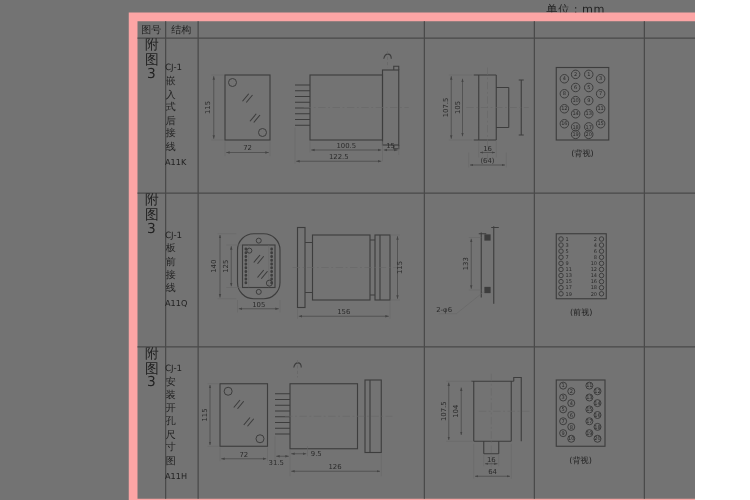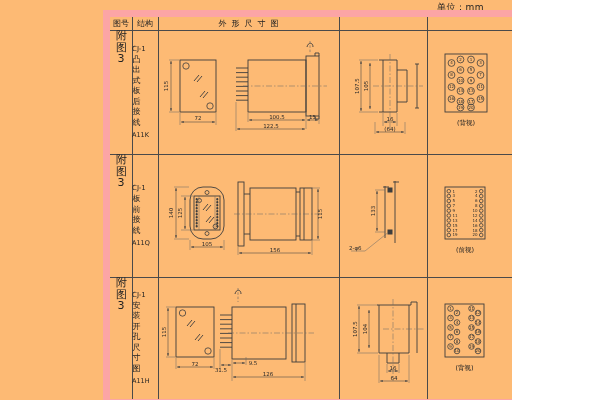--- a/index.html
+++ b/index.html
@@ -1,16 +1,16 @@
 <!DOCTYPE html>
 <html><head>
 <meta charset="utf-8">
 <style>
   html,body{margin:0;padding:0;background:#fff}
-  .page{position:relative;width:512px;height:400px;background:#fdba74;font-family:"DejaVu Sans",sans-serif;color:#222;overflow:hidden}
+  .page{position:relative;width:556px;height:400px;background:#737373;font-family:"DejaVu Sans",sans-serif;color:#222;overflow:hidden}
   .unit{position:absolute;top:1px;left:437px;font-size:9px;letter-spacing:.5px}
   .tbl{position:absolute;left:103px;top:10px;width:494px;height:382px;border:7px solid #fca5a5}
   .vl{position:absolute;top:0;bottom:0;width:1px;background:#4a4a4a}
   .hl{position:absolute;left:0;right:0;height:1px;background:#4a4a4a}
   .hcell{position:absolute;top:0;height:13px;display:flex;align-items:center;justify-content:center;font-size:8px;white-space:nowrap}
   .sp{letter-spacing:5px;text-indent:5px}
   .cell{position:absolute;display:flex;align-items:flex-start;justify-content:center}
   .structcell{flex-direction:column}
   .vtext{word-break:break-all;text-align:center}
   .figtext{width:10px;font-size:11px;line-height:11.5px}
@@ -51,28 +51,27 @@
     <div class="vl" style="left:48px"></div>
     <div class="vl" style="left:229px"></div>
     <div class="vl" style="left:317px"></div>
     <div class="vl" style="left:405px"></div>
     <div class="hl" style="top:13px"></div>
     <div class="hl" style="top:137px"></div>
     <div class="hl" style="top:260px"></div>
 
     <div class="hcell" style="left:0;width:22px">图号</div>
     <div class="hcell" style="left:22px;width:26px">结构</div>
-    <div class="hcell sp" style="left:48px;width:181px">外形尺寸图</div>
 
     <div class="cell" style="left:0;top:13px;width:22px;height:124px">
       <div class="vtext figtext">附图3</div>
     </div>
     <div class="cell structcell" style="left:22px;top:13px;width:26px;height:124px">
       <div class="series">CJ-1</div>
-      <div class="vtext schars">凸出式板后接线</div>
+      <div class="vtext schars">嵌入式后接线</div>
       <div class="model">A11K</div>
     </div>
 
     <div class="cell" style="left:0;top:137px;width:22px;height:123px">
       <div class="vtext figtext">附图3</div>
     </div>
     <div class="cell structcell" style="left:22px;top:137px;width:26px;height:123px">
       <div class="series">CJ-1</div>
       <div class="vtext schars">板前接线</div>
       <div class="model">A11Q</div>

